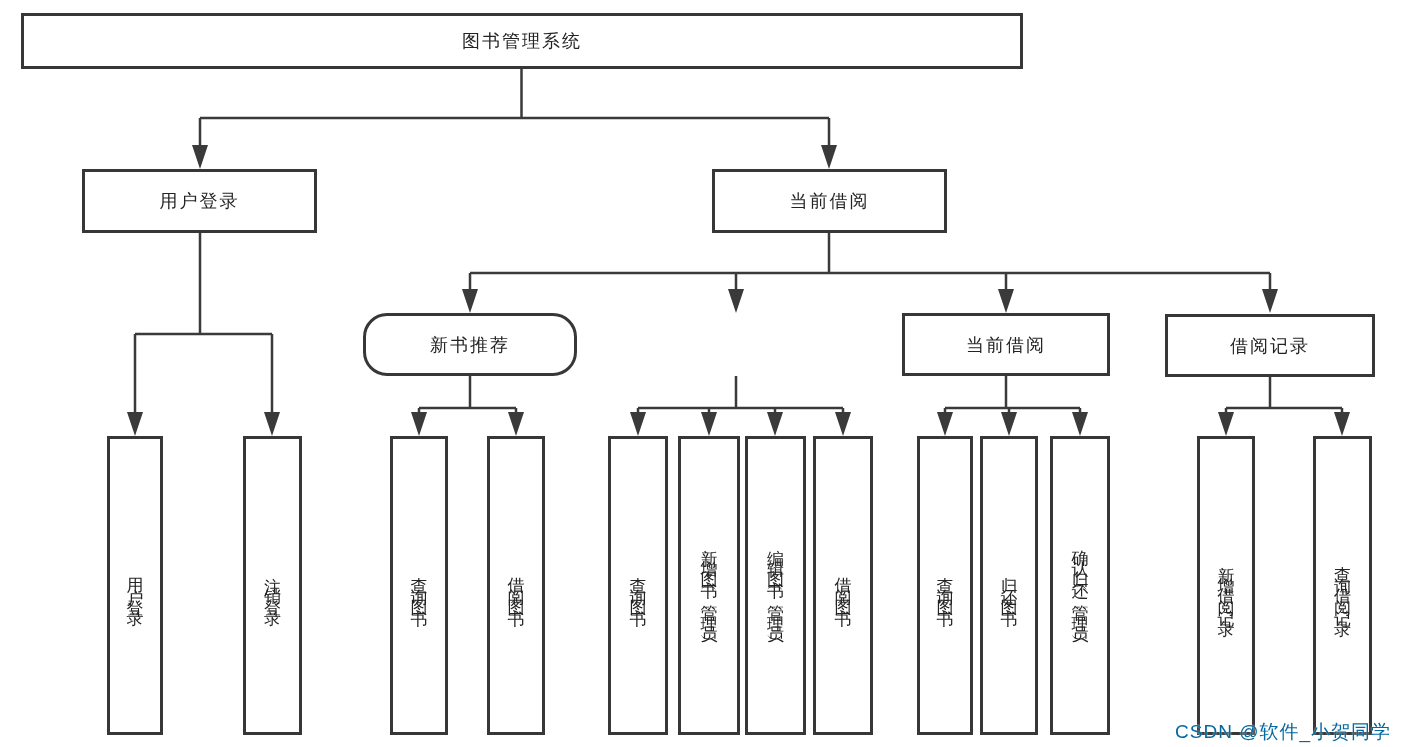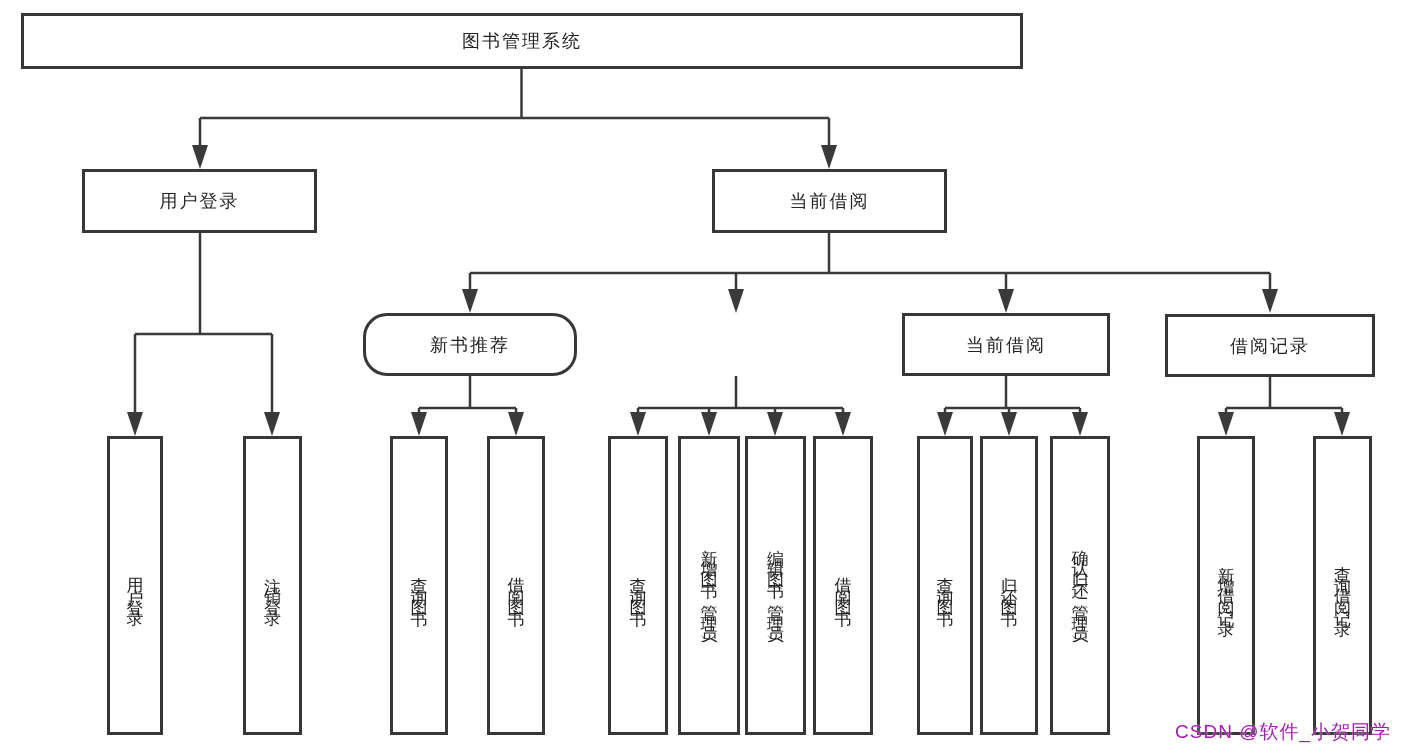--- a/index.html
+++ b/index.html
@@ -48,21 +48,21 @@
     letter-spacing: 11px;
     line-height: 1;
     color: #232323;
   }
   .watermark {
     position: absolute;
     right: 14px;
     top: 719px;
     font-size: 19px;
     letter-spacing: 1px;
-    color: #a21caf;
+    color: #0369a1;
     text-shadow: 0 0 2px rgba(255,255,255,0.9);
     white-space: nowrap;
   }
 </style>
 </head>
 <body>
 
 <div class="canvas">
 
   <svg class="connectors" viewBox="0 0 1405 747" aria-hidden="true">

